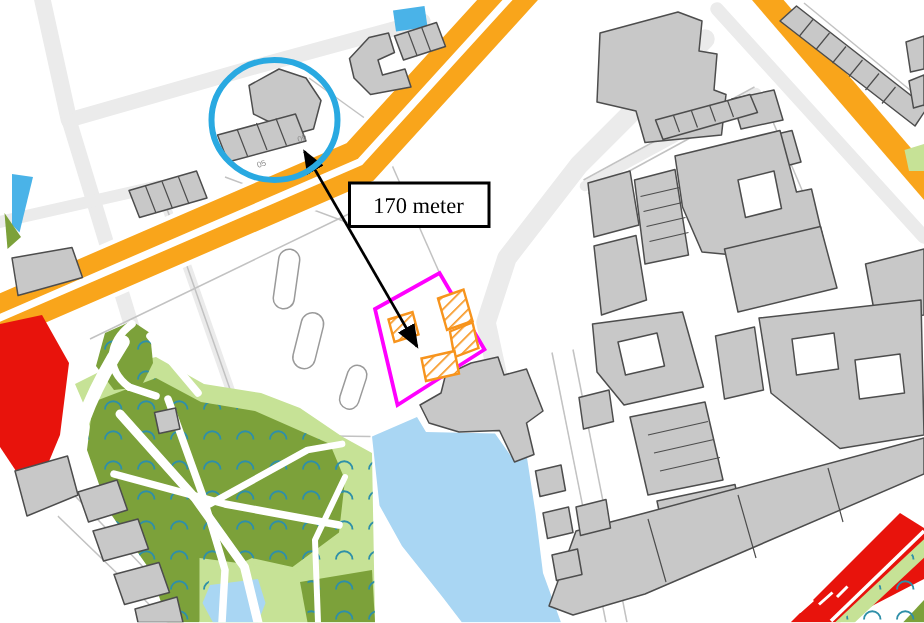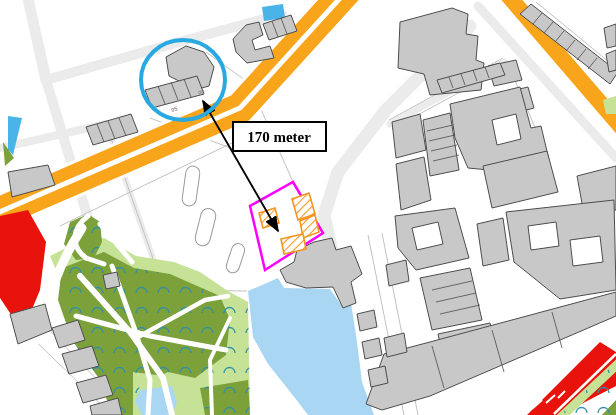--- a/index.html
+++ b/index.html
@@ -1,18 +1,18 @@
 <!DOCTYPE html>
 <html style="--background: #FFFFFF; --street: #EBEBEB; --street_edge: #C2C2C2; --road_orange: #F9A51B; --building_fill: #C8C8C8; --building_outline: #4D4D4D; --park_green: #7CA13A; --light_green: #C6E296; --tree_teal: #2E8FA8; --water_blue: #A9D6F3; --water_bright: #4AB3E8; --red_zone: #E8130C; --highlight_blue: #29A9E1; --site_magenta: #FF00FF; --proposal_orange: #F7941D; --annotation_black: #000000;"><head>
 <meta charset="utf-8">
 <style>
   html,body{margin:0;padding:0;background:#fff;}
   .map-frame{
     position:relative;width:616px;height:415px;overflow:hidden;
-    font-family:"Liberation Serif", serif;background:#fff;font-weight:bold;
+    font-family:"Liberation Serif", serif;background:#fff;
   }
   svg{display:block;}
   .bld{fill:var(--building_fill);stroke:var(--building_outline);stroke-width:1;stroke-linejoin:round;}
   .divln{stroke:var(--building_outline);stroke-width:0.8;fill:none;}
   .street{stroke:var(--street);fill:none;stroke-linecap:round;stroke-linejoin:round;}
   .thinln{stroke:var(--street_edge);stroke-width:1;fill:none;}
   .path-w{stroke:#ffffff;fill:none;stroke-linecap:round;stroke-linejoin:round;}
   .annotation-label{font-family:"Liberation Serif", serif;font-size:15px;fill:#000;}
   .tiny-label{font-family:"Liberation Sans", sans-serif;font-size:5.5px;fill:#8a8a8a;}
 </style>

